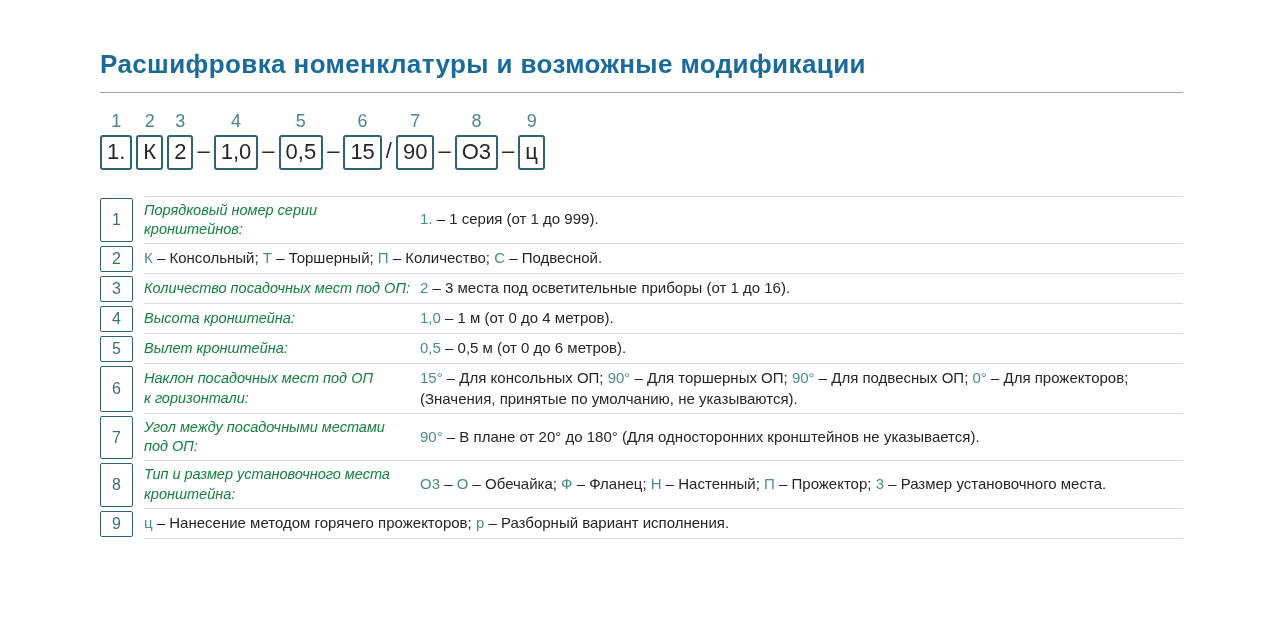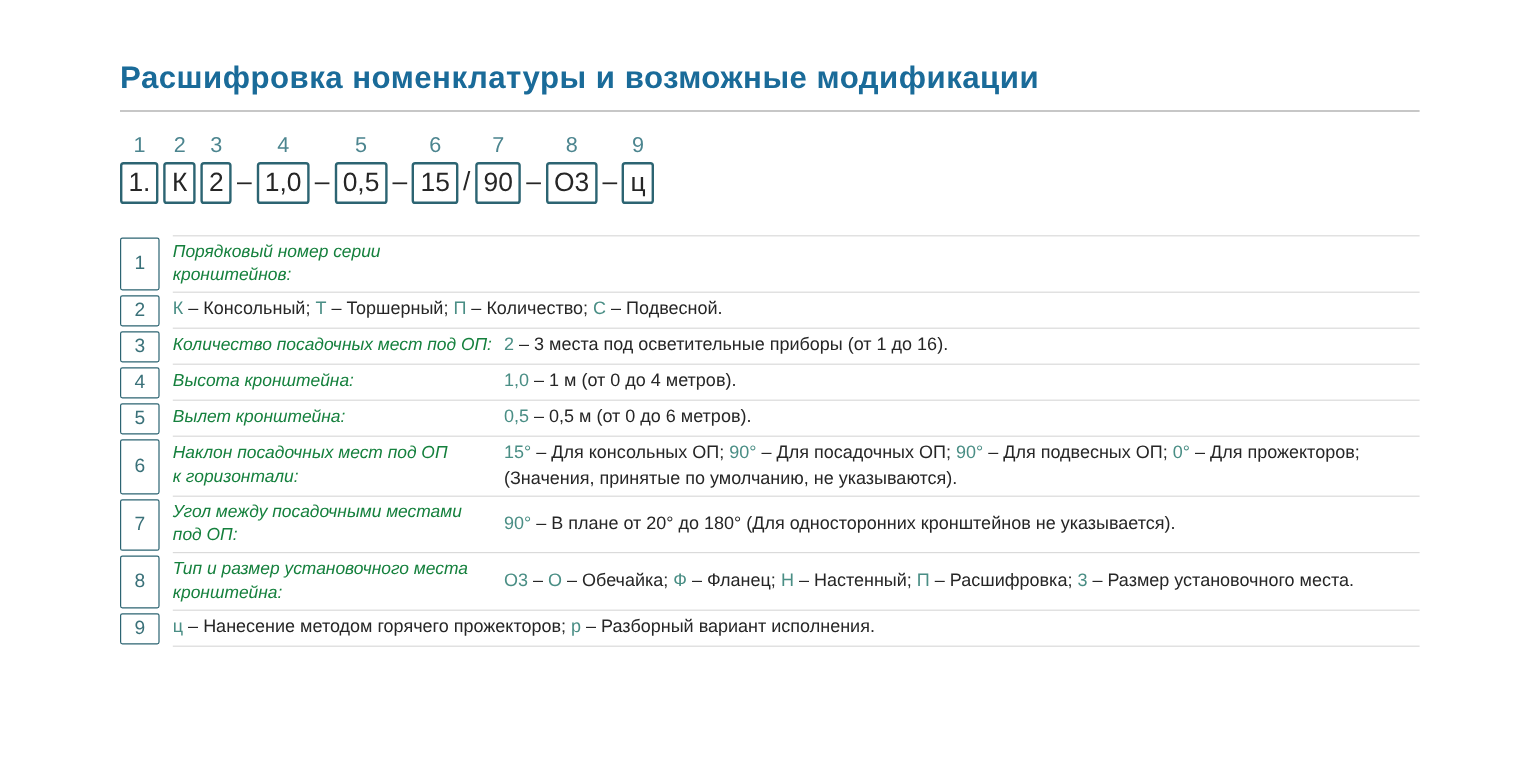--- a/index.html
+++ b/index.html
@@ -169,20 +169,21 @@
       <span class="fbox">ц</span>
     </div>
   </div>
 
   <div class="dtable">
 
     <div class="trow">
       <div class="numcell">1</div>
       <div class="rcontent">
         <div class="rlabel">Порядковый номер серии кронштейнов:</div>
+        <div class="rvalue"><span class="accent">1.</span><span> – 1 серия (от 1 до 999).</span></div>
       </div>
     </div>
 
     <div class="trow">
       <div class="numcell">2</div>
       <div class="rcontent">
         <div class="rvalue"><span class="accent">К</span><span> – Консольный; </span><span class="accent">Т</span><span> – Торшерный; </span><span class="accent">П</span><span> – Количество; </span><span class="accent">С</span><span> – Подвесной.</span></div>
       </div>
     </div>
 
@@ -208,40 +209,40 @@
         <div class="rlabel">Вылет кронштейна:</div>
         <div class="rvalue"><span class="accent">0,5</span><span> – 0,5 м (от 0 до 6 метров).</span></div>
       </div>
     </div>
 
     <div class="trow">
       <div class="numcell">6</div>
       <div class="rcontent">
         <div class="rlabel">Наклон посадочных мест под ОП
 к горизонтали:</div>
-        <div class="rvalue"><span class="accent">15°</span><span> – Для консольных ОП; </span><span class="accent">90°</span><span> – Для посадочных ОП; </span><span class="accent">90°</span><span> – Для подвесных ОП; </span><span class="accent">0°</span><span> – Для прожекторов;
+        <div class="rvalue"><span class="accent">15°</span><span> – Для консольных ОП; </span><span class="accent">90°</span><span> – Для торшерных ОП; </span><span class="accent">90°</span><span> – Для подвесных ОП; </span><span class="accent">0°</span><span> – Для прожекторов;
 (Значения, принятые по умолчанию, не указываются).</span></div>
       </div>
     </div>
 
     <div class="trow">
       <div class="numcell">7</div>
       <div class="rcontent">
         <div class="rlabel">Угол между посадочными местами
 под ОП:</div>
         <div class="rvalue"><span class="accent">90°</span><span> – В плане от 20° до 180° (Для односторонних кронштейнов не указывается).</span></div>
       </div>
     </div>
 
     <div class="trow">
       <div class="numcell">8</div>
       <div class="rcontent">
         <div class="rlabel">Тип и размер установочного места
 кронштейна:</div>
-        <div class="rvalue"><span class="accent">О3</span><span> – </span><span class="accent">О</span><span> – Обечайка; </span><span class="accent">Ф</span><span> – Фланец; </span><span class="accent">Н</span><span> – Настенный; </span><span class="accent">П</span><span> – Расшифровка; </span><span class="accent">3</span><span> – Размер установочного места.</span></div>
+        <div class="rvalue"><span class="accent">О3</span><span> – </span><span class="accent">О</span><span> – Обечайка; </span><span class="accent">Ф</span><span> – Фланец; </span><span class="accent">Н</span><span> – Настенный; </span><span class="accent">П</span><span> – Прожектор; </span><span class="accent">3</span><span> – Размер установочного места.</span></div>
       </div>
     </div>
 
     <div class="trow">
       <div class="numcell">9</div>
       <div class="rcontent">
         <div class="rvalue"><span class="accent">ц</span><span> – Нанесение методом горячего прожекторов; </span><span class="accent">р</span><span> – Разборный вариант исполнения.</span></div>
       </div>
     </div>
 

